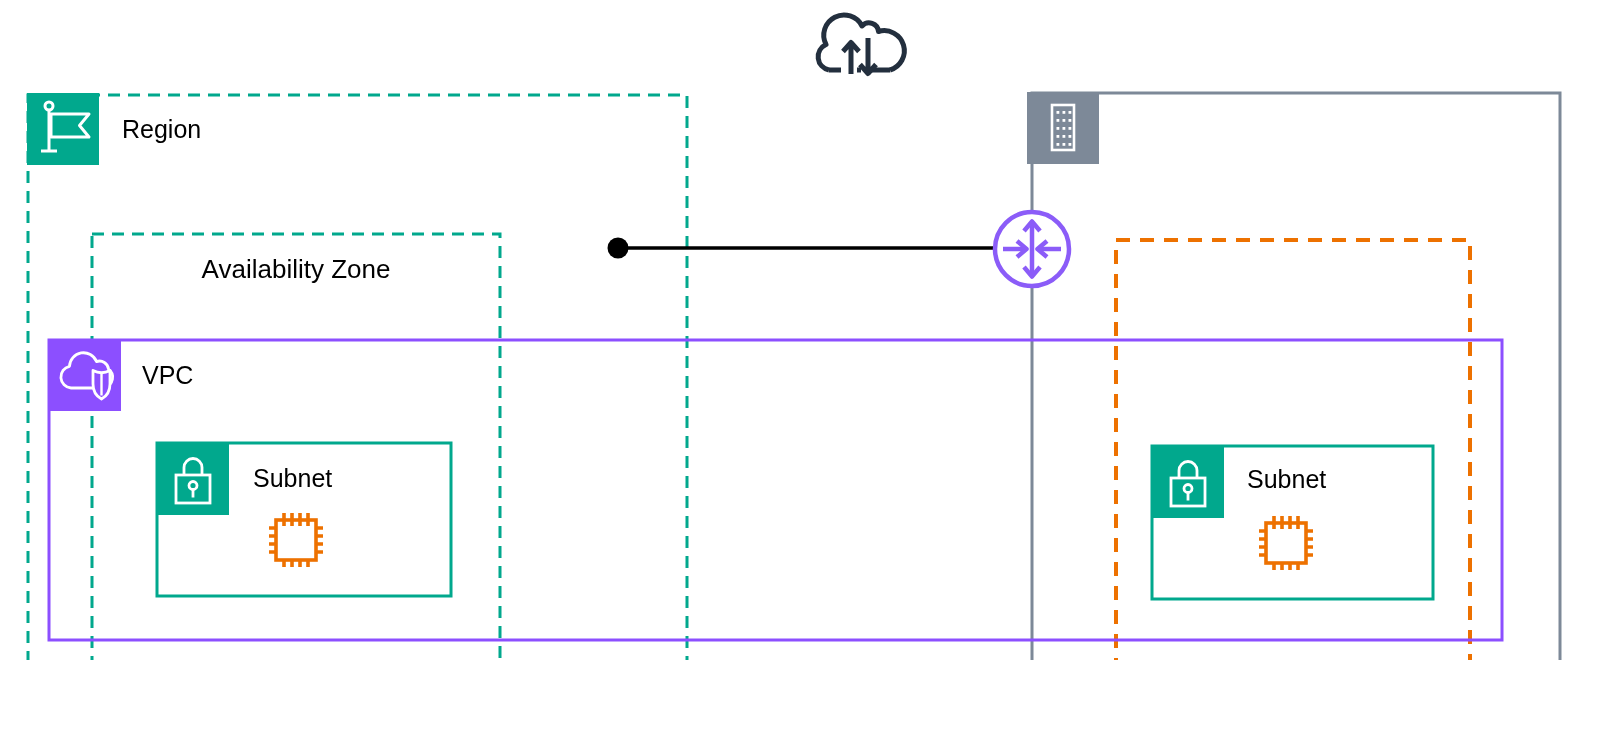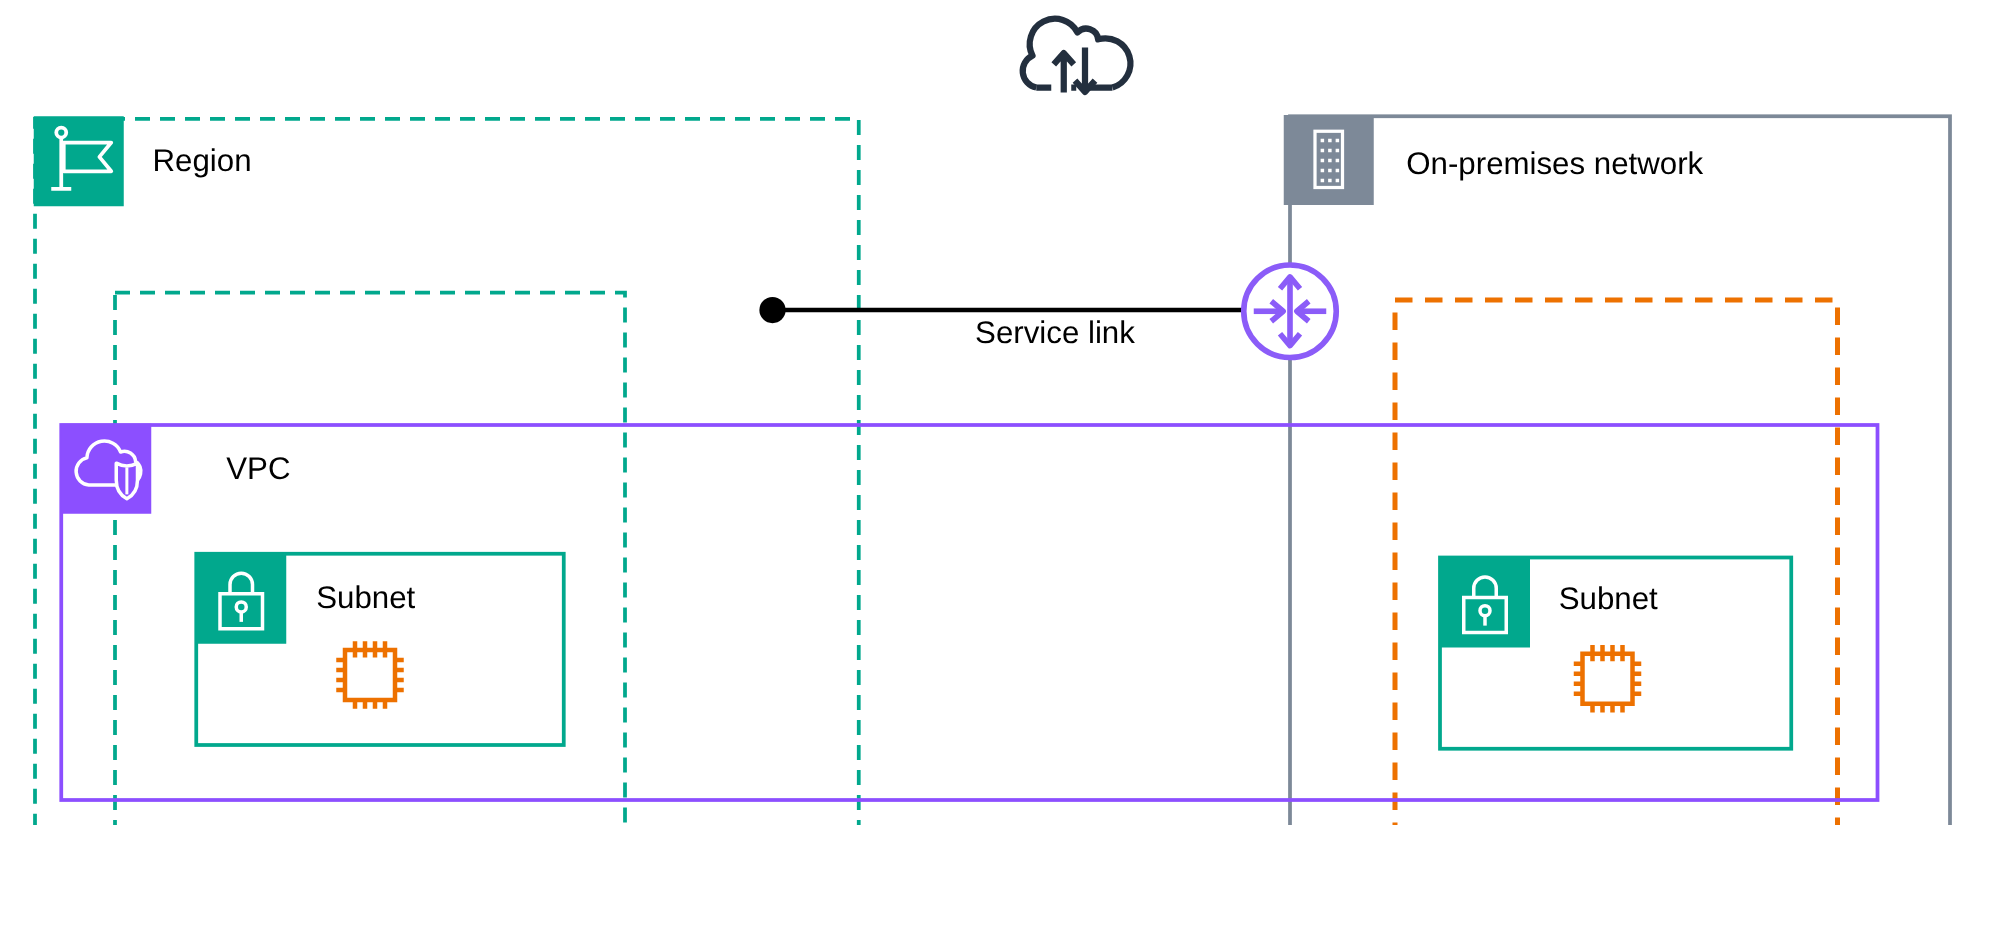--- a/index.html
+++ b/index.html
@@ -138,26 +138,25 @@
     <g fill="none" stroke-width="5" stroke-linejoin="round" stroke="#232F3E">
       <path d="M829 70 A13.5 13.5 0 0 1 826 44.5 A19 19 0 0 1 862 26 A9.5 9.5 0 0 1 878.5 31.5 A14 14 0 0 1 890 70"></path>
       <path d="M829 70 H841 M857 70 H861 M871 70 H890"></path>
       <path d="M851 74 V44 M843 51.5 L851 42.5 L859 51.5"></path>
       <path d="M868 38 V73 M860 64.5 L868 73.5 L876 64.5"></path>
     </g>
   </svg>
 
   <div class="lbl" style="left:122px; top:114px;">Region</div>
 
+  <div class="lbl center" style="left:92px; top:254px; width:408px; font-size:26px;">Availability Zone</div>
 
-  <div class="lbl" style="left:142px; top:360px;margin-left:39px;">VPC</div>
+  <div class="lbl" style="left:142px; top:360px;">VPC</div>
 
   <div class="lbl" style="left:253px; top:463px;">Subnet</div>
 
-  <div class="lbl center" style="left:744px; top:251px; width:200px;">Service link</div>
 
 
-  <div class="lbl" style="left:1125px; top:116px;">On-premises network</div>
 
 
   <div class="lbl" style="left:1247px; top:464px;">Subnet</div>
 
 </div>
 
 </body></html>

